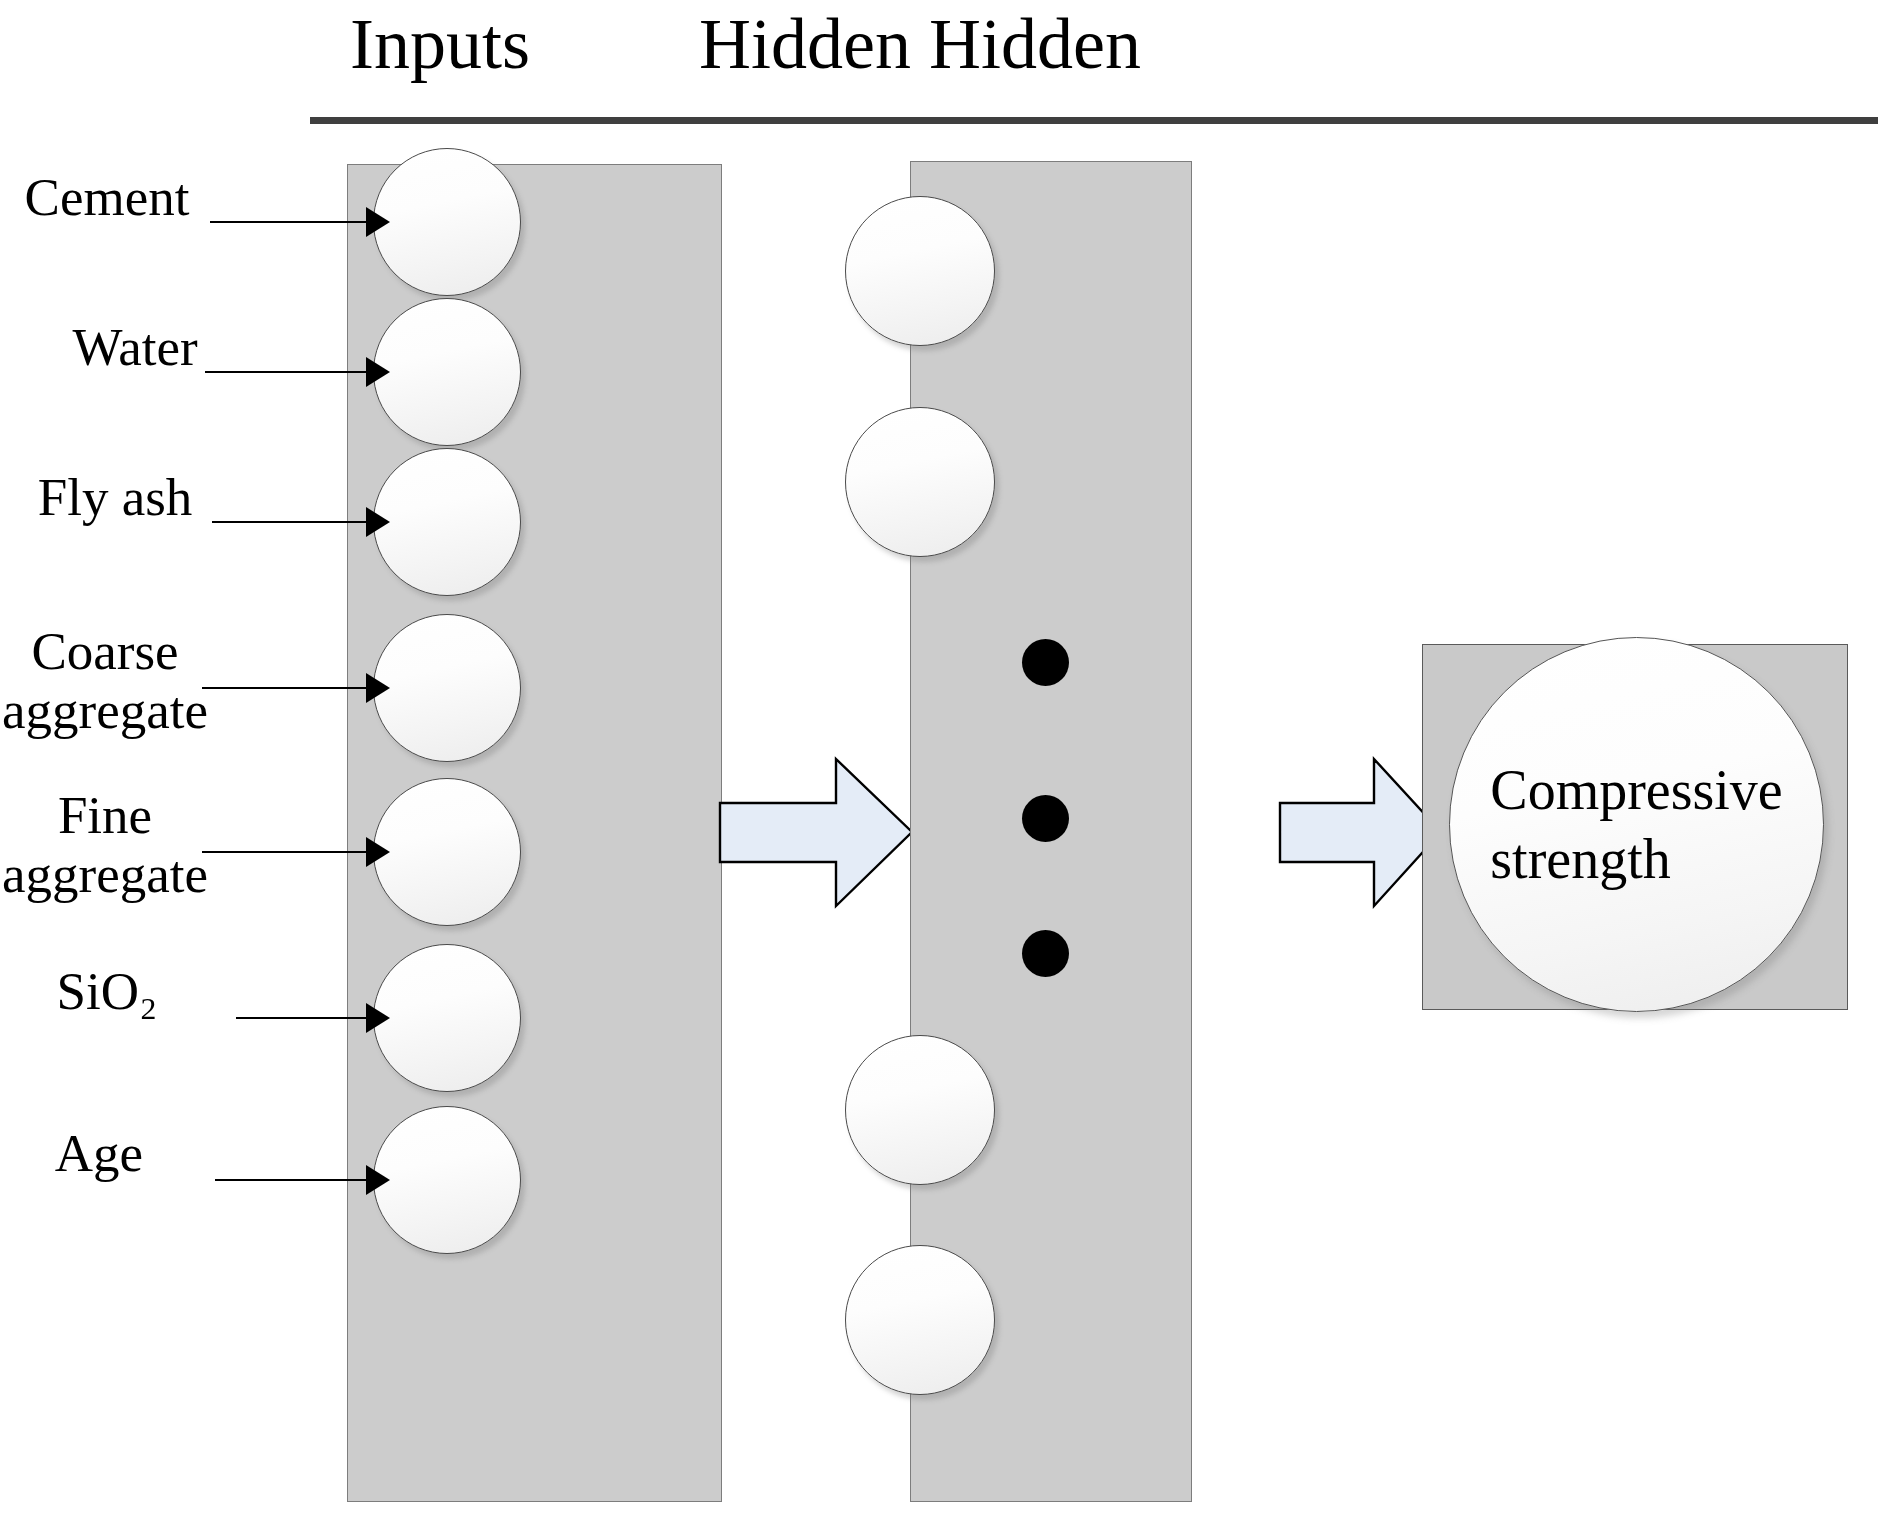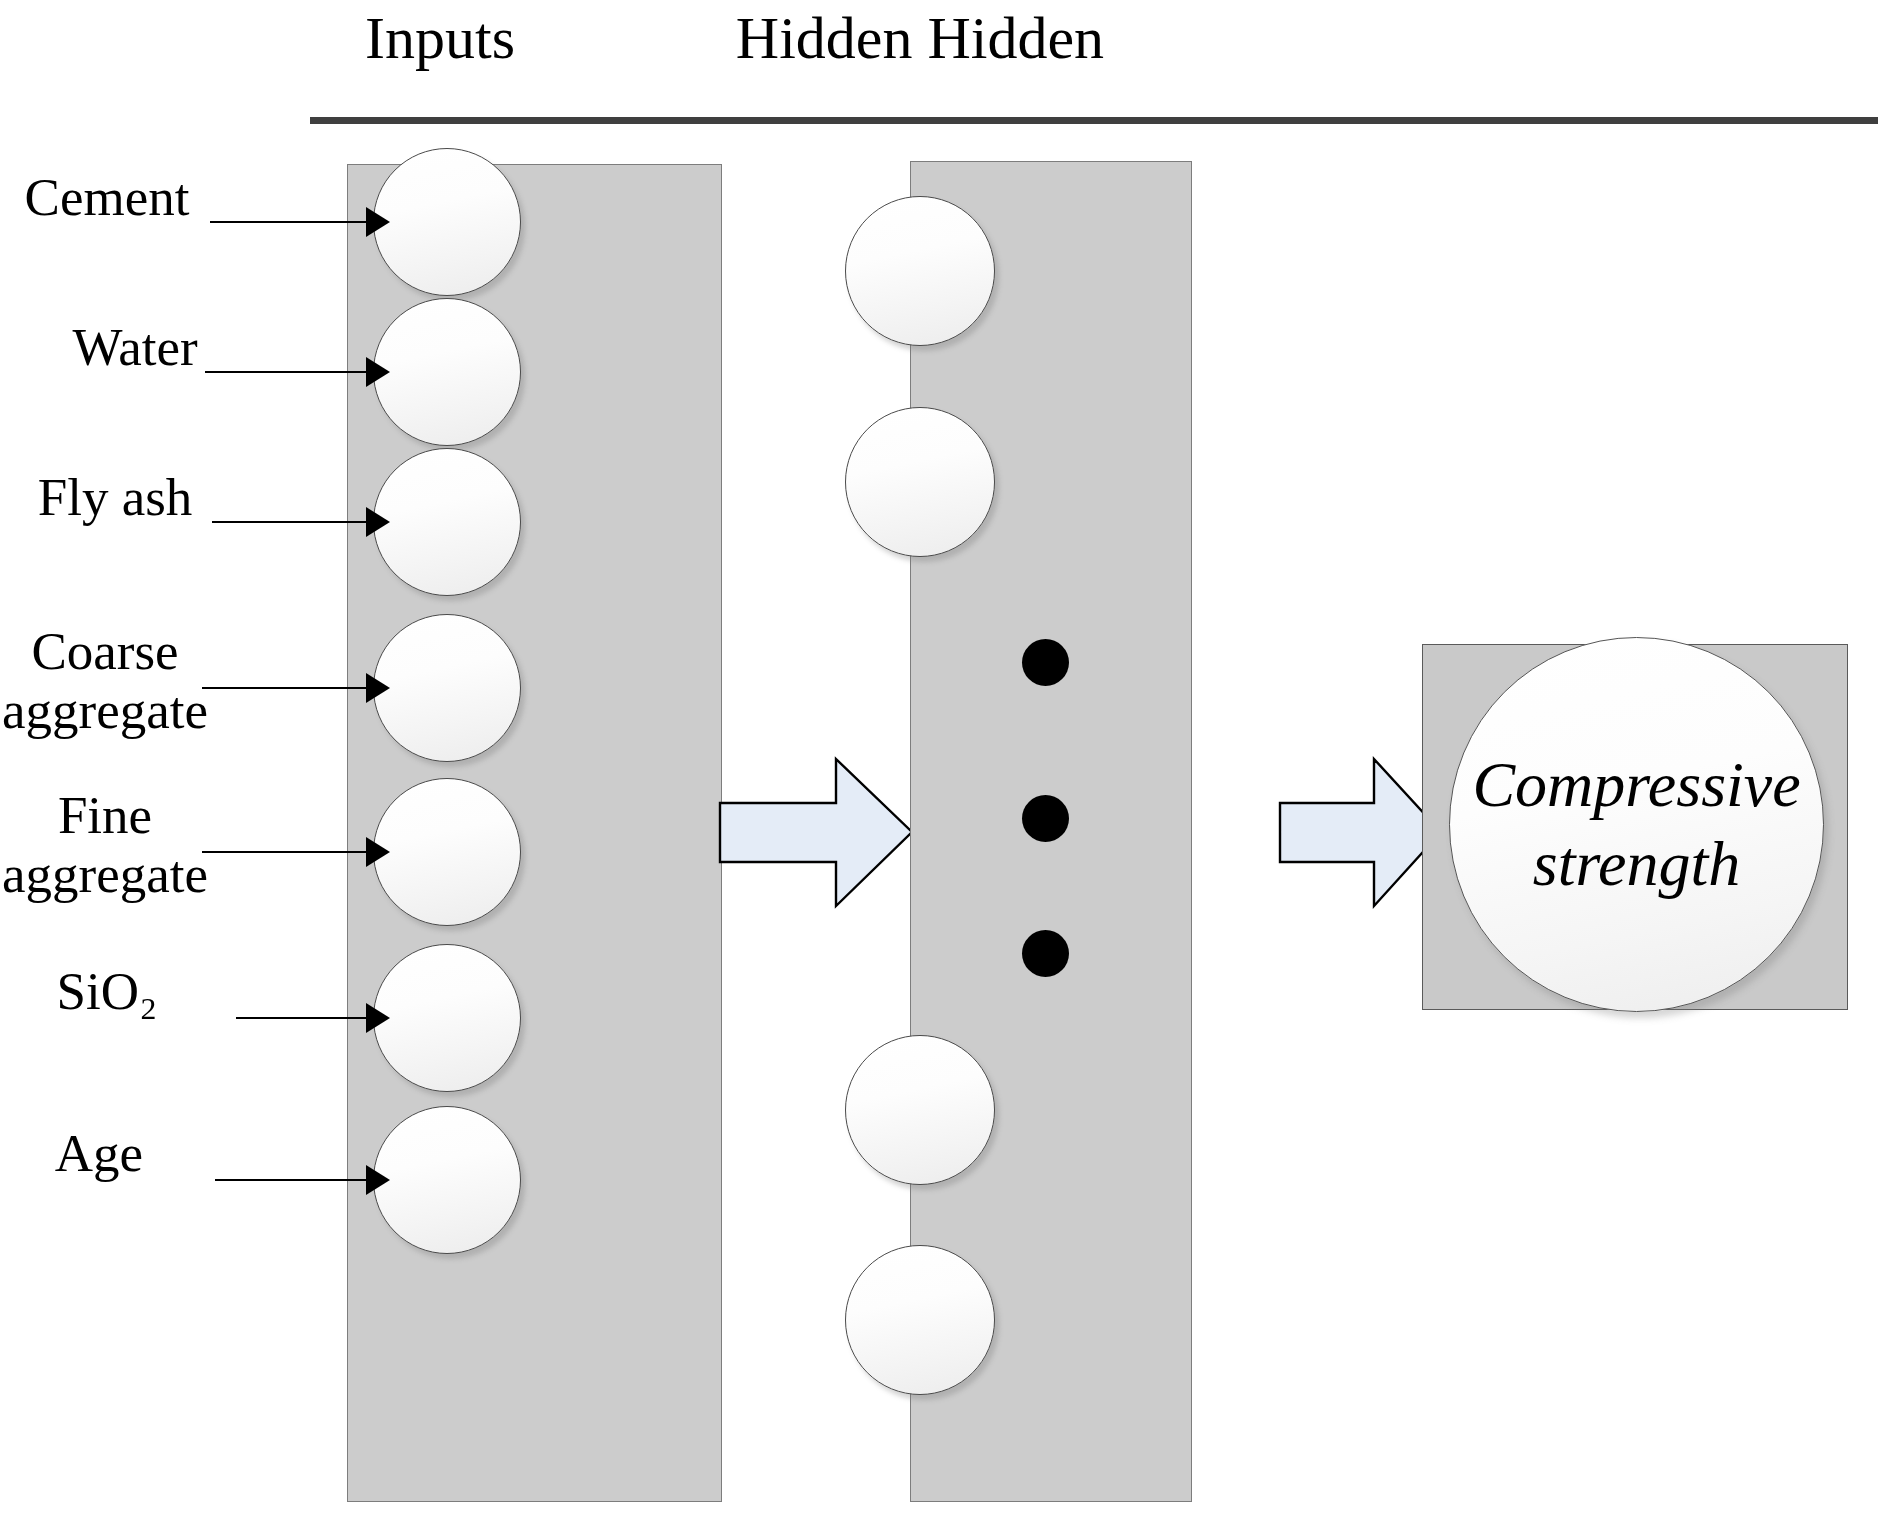--- a/index.html
+++ b/index.html
@@ -17,21 +17,21 @@
     width: 1878px;
     height: 1539px;
     background: #ffffff;
     overflow: hidden;
   }
 
   
   .col-title {
     position: absolute;
     font-family: "Liberation Serif", "DejaVu Serif", serif;
-    font-size: 60px;
+    font-size: 72px;
     line-height: 1;
     font-weight: 400;
     color: #000000;
     white-space: nowrap;
     text-align: center;
   }
   #title-inputs  { left: 250px;  top: 8px;  width: 380px; }
   #title-hidden  { left: 660px;  top: 8px;  width: 520px; }
   #title-output  { left: 1260px; top: 8px;  width: 560px; }
 
@@ -95,27 +95,26 @@
     border-radius: 50%;
     border: 1.5px solid #555555;
     box-sizing: border-box;
     background: linear-gradient(168deg, #ffffff 0%, #fdfdfd 40%, #f5f5f5 74%, #ededed 100%);
     box-shadow: 4px 6px 7px rgba(120,120,120,0.30);
     display: flex;
     align-items: center;
     justify-content: center;
   }
   #output-neuron-label {
-    font-size: 64px;
+    font-size: 56px;
     line-height: 1.22;
-    text-align: center;
+    text-align: left;
     color: #000000;
     white-space: pre-line;
     padding: 0 18px;
-    font-style: italic;
   }
 
   
   .input-label {
     position: absolute;
     font-size: 53px;
     line-height: 1.12;
     text-align: center;
     color: #000000;
     white-space: pre-line;

